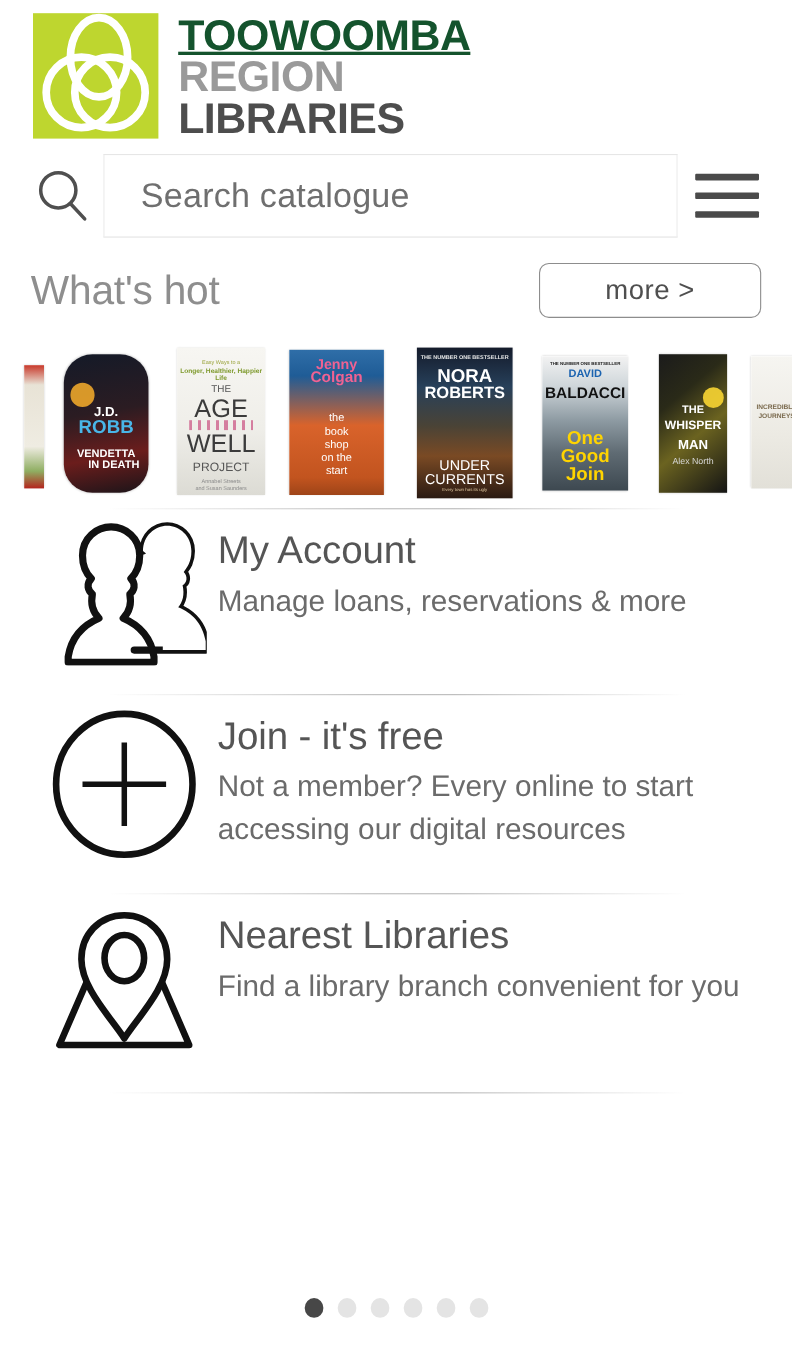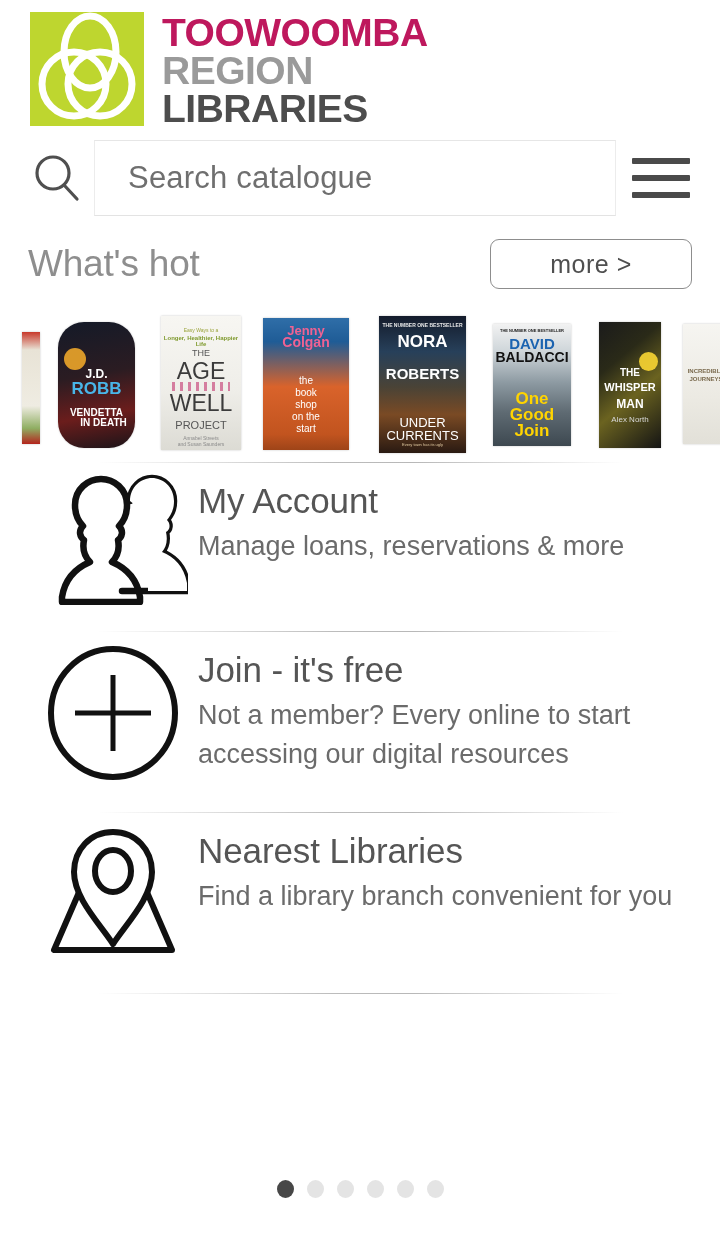--- a/index.html
+++ b/index.html
@@ -40,21 +40,21 @@
     padding-top: 4px;
     line-height: 0.98;
   }
   .brand-line {
     font-weight: bold;
     font-size: 39px;
     letter-spacing: -0.5px;
     display: block;
     white-space: nowrap;
   }
-  .bl-1 { color: #be185d; }
+  .bl-1 { color: #14532d; text-decoration: underline; }
   .bl-2 { color: #9a9a9a; }
   .bl-3 { color: #4d4d4d; }
 
   
   .searchbar {
     position: relative;
     height: 84px;
     display: flex;
     align-items: center;
     padding: 0 28px;
@@ -303,28 +303,28 @@
           <div class="ctxt" style="top: 17px; font-size: 14px; color: rgb(240, 98, 146); font-weight: bold;">Colgan</div>
           <div class="ctxt" style="top: 58px; font-size: 10px; color: rgb(255, 255, 255); font-weight: normal;">the</div>
           <div class="ctxt" style="top: 70px; font-size: 10px; color: rgb(255, 255, 255); font-weight: normal;">book</div>
           <div class="ctxt" style="top: 82px; font-size: 10px; color: rgb(255, 255, 255); font-weight: normal;">shop</div>
           <div class="ctxt" style="top: 94px; font-size: 10px; color: rgb(255, 255, 255); font-weight: normal;">on the</div>
           <div class="ctxt" style="top: 106px; font-size: 10px; color: rgb(255, 255, 255); font-weight: normal;">start</div>
         </div>
         <div class="cover" style="width: 87px; height: 137px; margin-top: 14px; margin-right: 27px; background: linear-gradient(rgb(20, 27, 43) 0%, rgb(39, 64, 90) 26%, rgb(74, 67, 54) 52%, rgb(122, 74, 36) 72%, rgb(42, 26, 18) 100%);">
           <div class="ctxt" style="top: 7px; font-size: 5px; color: rgb(231, 231, 231); font-weight: bold;">THE NUMBER ONE BESTSELLER</div>
           <div class="ctxt" style="top: 17px; font-size: 17px; color: rgb(255, 255, 255); font-weight: bold;">NORA</div>
-          <div class="ctxt" style="top: 34px; font-size: 15px; color: rgb(255, 255, 255); font-weight: bold; margin-top: 16px;">ROBERTS</div>
+          <div class="ctxt" style="top: 34px; font-size: 15px; color: rgb(255, 255, 255); font-weight: bold;">ROBERTS</div>
           <div class="ctxt" style="top: 100px; font-size: 13px; color: rgb(255, 255, 255); font-weight: normal;">UNDER</div>
           <div class="ctxt" style="top: 113px; font-size: 13px; color: rgb(255, 255, 255); font-weight: normal;">CURRENTS</div>
           <div class="ctxt" style="top: 127px; font-size: 4px; color: rgb(224, 201, 160); font-weight: normal;">Every town has its ugly</div>
         </div>
         <div class="cover" style="width: 78px; height: 122px; margin-top: 22px; margin-right: 28px; background: linear-gradient(rgb(242, 242, 242) 0%, rgb(207, 214, 218) 22%, rgb(141, 154, 162) 48%, rgb(95, 107, 115) 72%, rgb(61, 72, 80) 100%);">
           <div class="ctxt" style="top: 5px; font-size: 4px; color: rgb(34, 34, 34); font-weight: bold;">THE NUMBER ONE BESTSELLER</div>
-          <div class="ctxt" style="top: 12px; font-size: 15px; color: rgb(27, 99, 176); font-weight: bold;">DAVID</div>
+          <div class="ctxt" style="top: 12px; font-size: 10px; color: rgb(27, 99, 176); font-weight: bold;">DAVID</div>
           <div class="ctxt" style="top: 26px; font-size: 14px; color: rgb(17, 17, 17); font-weight: bold;">BALDACCI</div>
           <div class="ctxt" style="top: 66px; font-size: 17px; color: rgb(255, 212, 0); font-weight: bold;">One</div>
           <div class="ctxt" style="top: 82px; font-size: 17px; color: rgb(255, 212, 0); font-weight: bold;">Good</div>
           <div class="ctxt" style="top: 98px; font-size: 17px; color: rgb(255, 212, 0); font-weight: bold;">Join</div>
         </div>
         <div class="cover" style="width: 62px; height: 126px; margin-top: 20px; margin-right: 22px; background: linear-gradient(140deg, rgb(27, 27, 27) 0%, rgb(42, 42, 24) 30%, rgb(107, 99, 32) 58%, rgb(20, 20, 20) 100%);">
           <div style="position: absolute; border-radius: 50%; top: 30px; left: 40px; width: 19px; height: 19px; background: rgb(245, 211, 50); opacity: 0.92;"></div>
           <div class="ctxt" style="top: 46px; font-size: 10px; color: rgb(255, 255, 255); font-weight: bold;">THE</div>
           <div class="ctxt" style="top: 60px; font-size: 11px; color: rgb(255, 255, 255); font-weight: bold;">WHISPER</div>
           <div class="ctxt" style="top: 76px; font-size: 12px; color: rgb(255, 255, 255); font-weight: bold;">MAN</div>

